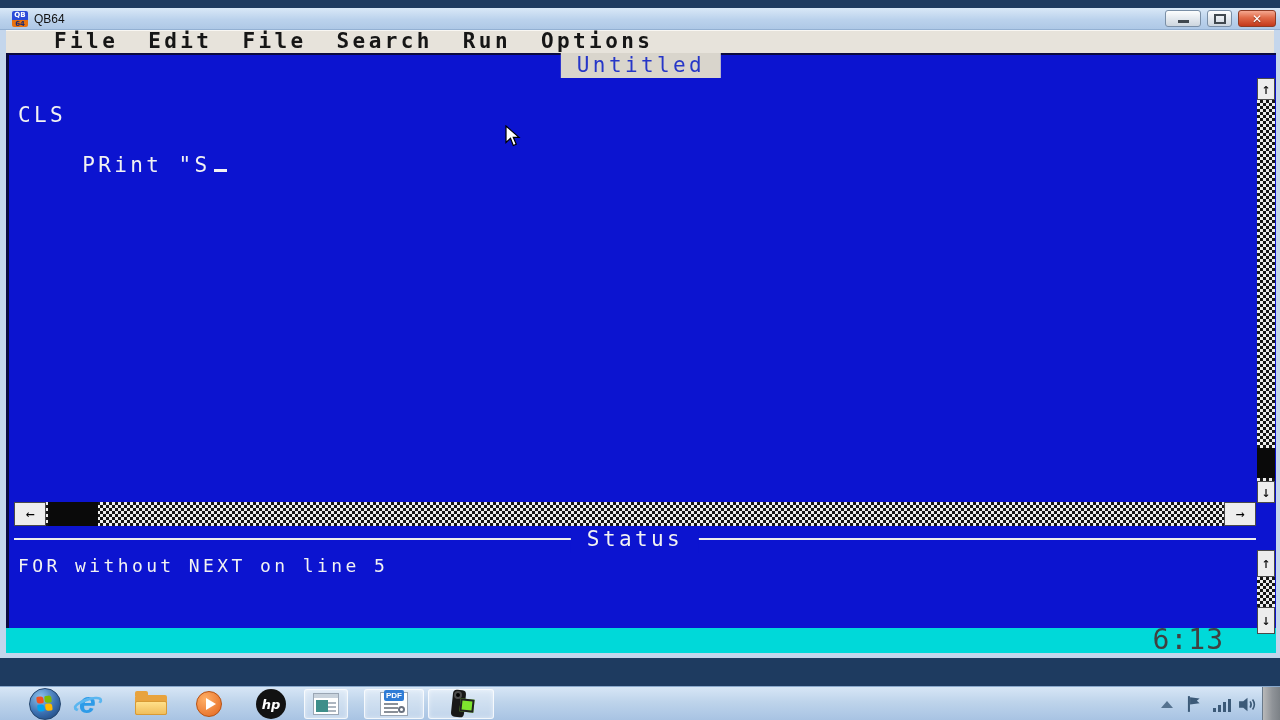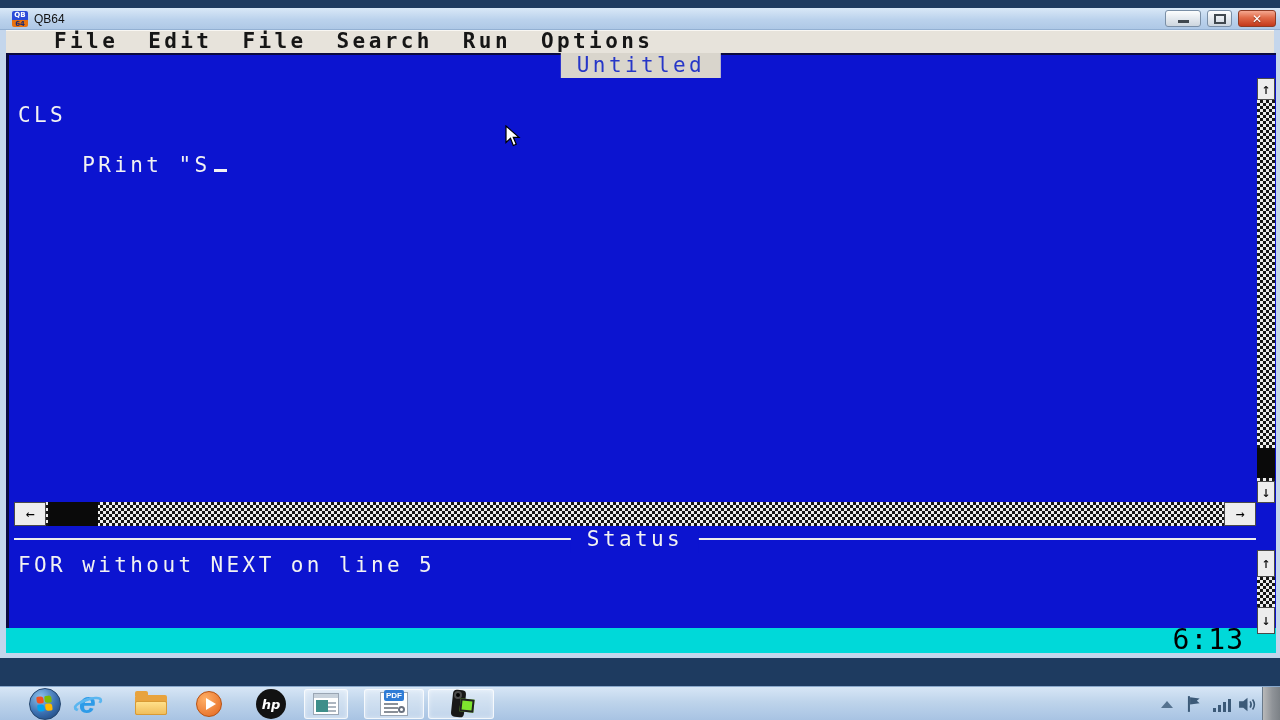--- a/index.html
+++ b/index.html
@@ -58,29 +58,29 @@
   .thumb.v{left:0;top:348px;width:100%;height:30px;}
   .hscroll{position:absolute;left:8px;top:449px;width:1242px;height:24px;display:flex;}
   .hscroll .sbtn{width:32px;flex:0 0 auto;}
   .hscroll .track{flex:1;position:relative;}
   .thumb.h{left:2px;top:0;width:50px;height:100%;}
 
   
   .status-sep{position:absolute;left:8px;top:485px;width:1242px;height:0;border-top:2px solid #EDEDED;}
   .status-title{position:absolute;left:50%;top:-14px;transform:translateX(-50%);height:27px;line-height:27px;
     background:#0C14D0;color:#F2F2F2;font-size:21px;letter-spacing:3.4px;padding:0 16px;white-space:pre;}
-  .status-msg{position:absolute;left:6px;top:500px;height:25px;line-height:25px;color:#F2F2F2;font-size:21px;
+  .status-msg{position:absolute;left:6px;top:500px;height:25px;line-height:25px;color:#F2F2F2;font-size:18px;
     letter-spacing:3.4px;white-space:pre;padding-left:6px;}
   .mini-scroll{position:absolute;left:1251px;top:497px;width:18px;height:84px;display:flex;flex-direction:column;z-index:5;}
   .mini-scroll .sbtn{height:27px;flex:0 0 auto;}
   .mini-scroll .track{flex:1;}
 
   
   .statusline{position:absolute;left:6px;top:628px;width:1270px;height:25px;background:#00D9D9;z-index:1;}
-  .pos{position:absolute;right:32px;top:-2px;font-size:28px;letter-spacing:1px;color:#000000;line-height:28px;}
+  .pos{position:absolute;right:52px;top:-2px;font-size:28px;letter-spacing:1px;color:#404040;line-height:28px;}
 
   
   .taskbar{position:absolute;left:0;top:686px;width:1280px;height:34px;
     background:linear-gradient(#D7E6F6,#BED4EB 45%,#A8C3E3);border-top:1px solid #89A8CC;box-sizing:border-box;}
   .tb-item{position:absolute;top:0;height:34px;display:flex;align-items:center;justify-content:center;}
 
   .start-orb{left:28px;width:34px;}
   .orb{width:32px;height:32px;border-radius:50%;background:radial-gradient(circle at 35% 28%,#8FC4EE,#3A6FB0 55%,#173B6E);
     border:1px solid #23456E;display:flex;align-items:center;justify-content:center;box-sizing:border-box;}
   .flag{width:16px;height:16px;display:grid;grid-template-columns:7px 7px;grid-template-rows:7px 7px;gap:1px;transform:rotate(-6deg);}

